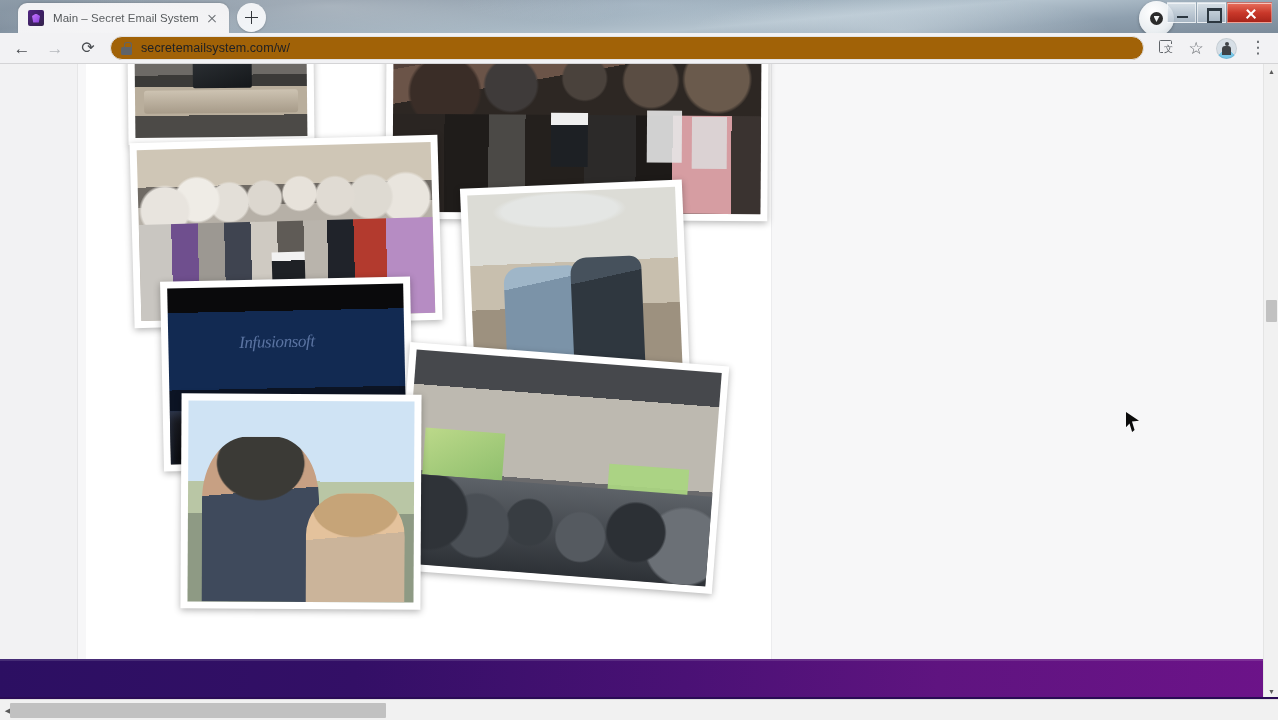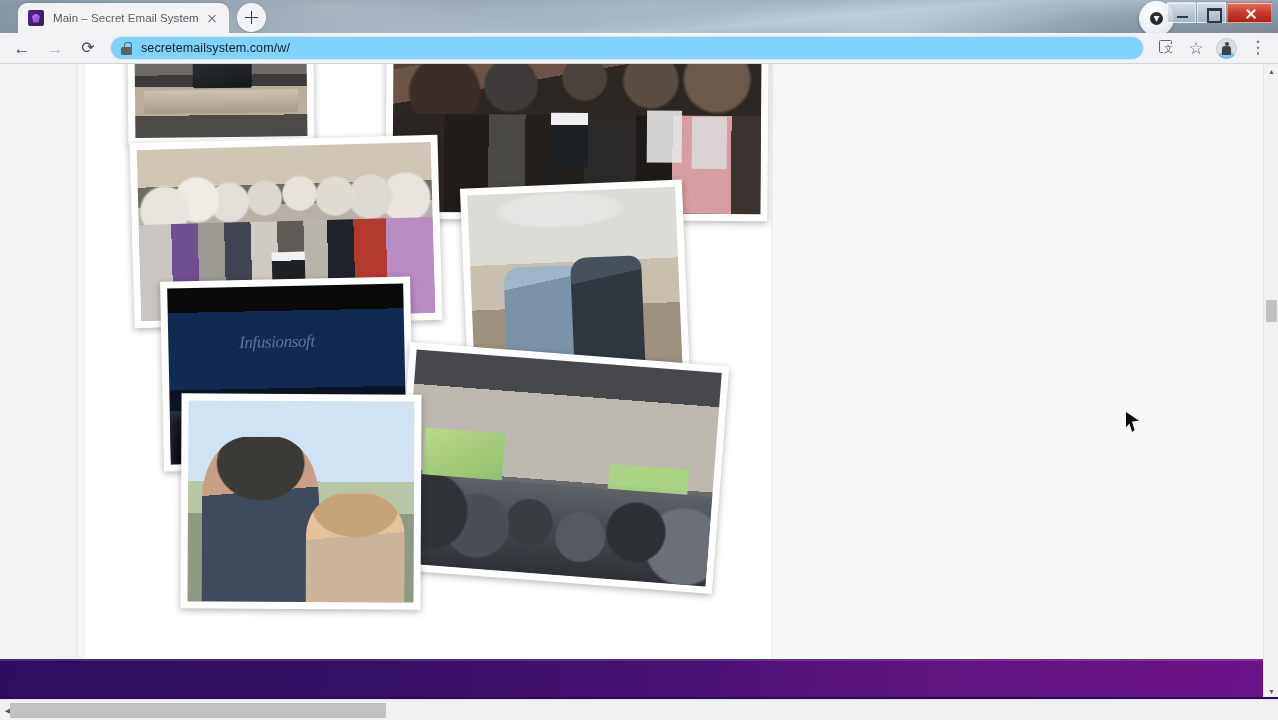--- a/index.html
+++ b/index.html
@@ -128,21 +128,21 @@
   .arrow-glyph {
     position: absolute; left: 0; top: 0; width: 28px; height: 28px;
     display: flex; align-items: center; justify-content: center;
     font-size: 17px; line-height: 1; color: #4a4d51;
   }
   #nav-forward-icon .arrow-glyph { color: #b6b9bd; }
   #nav-reload-icon .arrow-glyph { font-size: 16px; color: #4a4d51; }
 
   #omnibox {
     flex: 1 1 auto; height: 24px; margin: 0 6px 0 8px;
-    background: #7dd3fc; border-radius: 13px;
+    background: #a16207; border-radius: 13px;
     display: flex; align-items: center; padding: 0 10px;
     border: 1px solid #e2e3e5;
   }
   #site-lock-icon {
     width: 11px; height: 13px; position: relative; flex: 0 0 11px; margin-right: 9px;
   }
   #site-lock-icon::before{
     content:""; position:absolute; left:0; bottom:0; width:11px; height:8px;
     background:#5f6368; border-radius:1.5px;
   }

